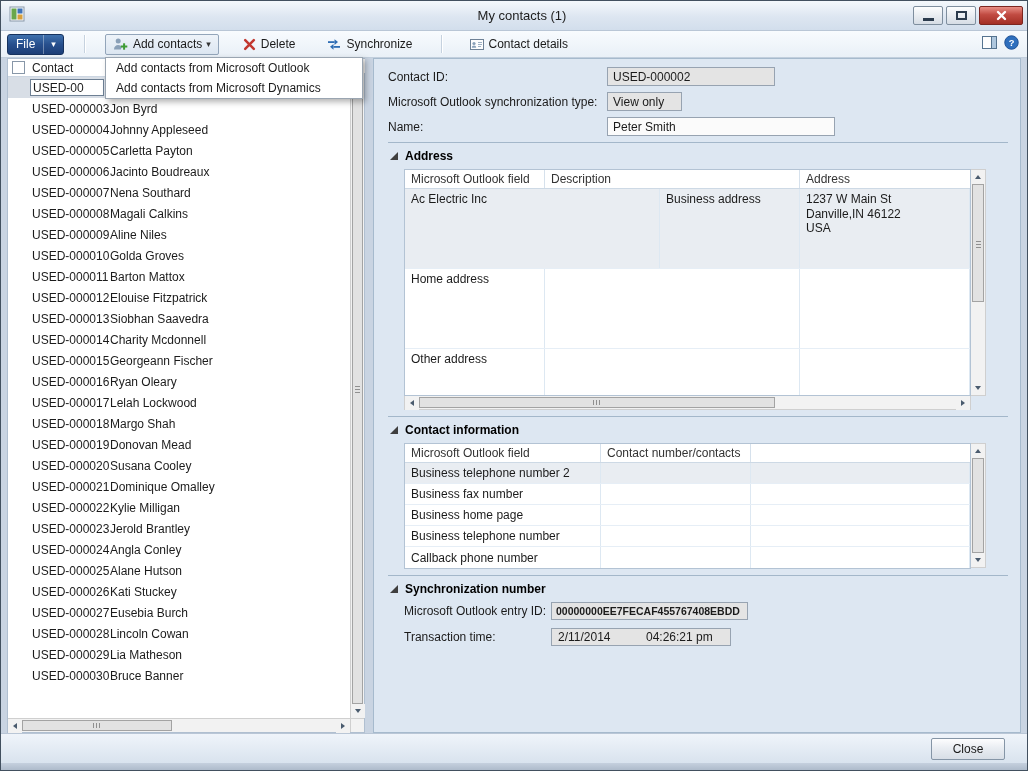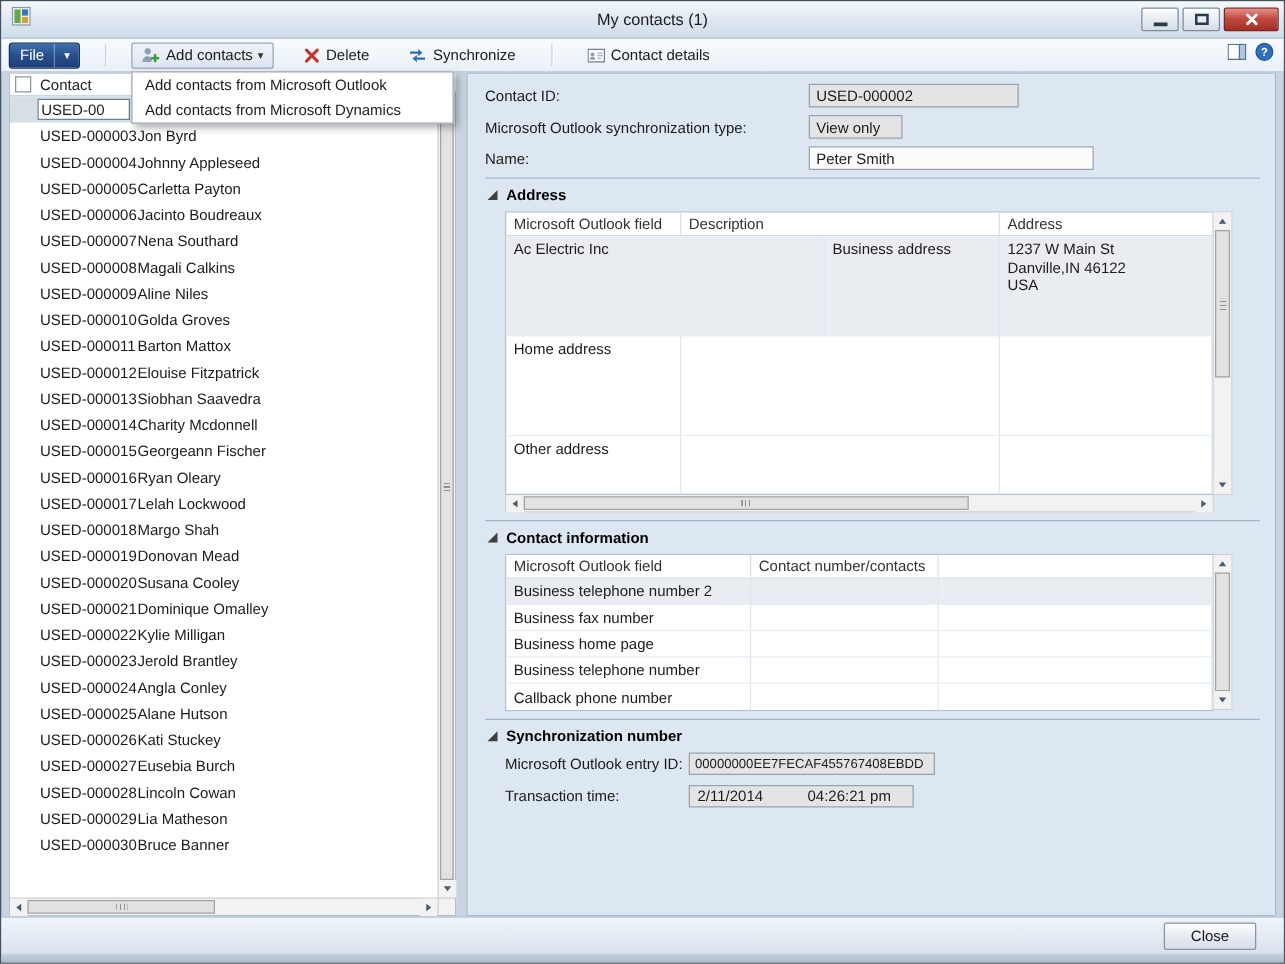--- a/index.html
+++ b/index.html
@@ -60,21 +60,21 @@
   .corner{background:#f2f2f2;border-left:1px solid #cfcfcf;border-top:1px solid #cfcfcf;}
   .grip-v{width:5px;height:9px;background:repeating-linear-gradient(0deg,#8f8f8f 0 1px,transparent 1px 3px);}
   .grip-h{width:9px;height:5px;background:repeating-linear-gradient(90deg,#8f8f8f 0 1px,transparent 1px 3px);}
   .t-up{width:0;height:0;border-left:3.5px solid transparent;border-right:3.5px solid transparent;border-bottom:4.5px solid #4a5b6e;}
   .t-down{width:0;height:0;border-left:3.5px solid transparent;border-right:3.5px solid transparent;border-top:4.5px solid #4a5b6e;}
   .t-left{width:0;height:0;border-top:3.5px solid transparent;border-bottom:3.5px solid transparent;border-right:4.5px solid #4a5b6e;}
   .t-right{width:0;height:0;border-top:3.5px solid transparent;border-bottom:3.5px solid transparent;border-left:4.5px solid #4a5b6e;}
   
   .right-panel{flex:1;background:#dde7f2;border:1px solid #a6bacd;padding:8px 12px 0 14px;
     overflow:hidden;font-size:12px;color:#1b1b1b;}
-  .f-row{display:flex;align-items:center;margin-bottom:6px;gap:40px;}
+  .f-row{display:flex;align-items:center;margin-bottom:6px;}
   .f-label{flex:0 0 219px;width:219px;}
   .vbox{height:19px;border:1px solid #97a3b1;background:#e4e4e4;display:flex;align-items:center;
     padding:0 5px;font-size:12px;color:#1b1b1b;}
   .vbox.white{background:#fbfbfb;}
   .w-contact{width:168px;} .w-name{width:228px;} .w-sync{width:75px;}
   .section{border-top:1px solid #a3b7ca;margin-top:6px;padding-top:5px;}
   .sec-h{display:flex;align-items:center;gap:7px;margin:1px 0 6px 2px;font-weight:bold;font-size:12px;color:#000;}
   .tri-sec{width:0;height:0;border-bottom:8px solid #3f3f3f;border-left:8px solid transparent;}
   
   .addr-outer{margin-left:16px;width:582px;display:flex;}
@@ -96,21 +96,21 @@
   .ci-grid{flex:1;border:1px solid #b3c3d4;background:#fff;}
   .ci-c1{width:196px;flex:0 0 196px;} .ci-c2{width:150px;flex:0 0 150px;} .ci-c3{flex:1;border-right:none;}
   .ci-row{display:flex;height:21px;border-bottom:1px solid #e6eef6;}
   .ci-row:first-of-type{background:#e9edf2;}
   .ci-row:last-of-type{border-bottom:none;}
   .ci-cell{padding:0 6px;border-right:1px solid #dde8f2;display:flex;align-items:center;font-size:12px;height:100%;}
   .ci-vscroll{flex:0 0 14px;height:125px;display:flex;flex-direction:column;background:#f2f2f2;border:1px solid #cfcfcf;border-left:none;}
   
   .s-row{display:flex;align-items:center;margin:0 0 8px 16px;}
   .s-label{flex:0 0 147px;width:147px;}
-  .entry-box{width:197px;height:18px;font-size:10.5px;padding:0 4px;}
+  .entry-box{width:197px;height:18px;font-size:10.5px;padding:0 4px;font-weight:bold;}
   .time-box{width:180px;height:18px;padding:0 6px;display:flex;align-items:center;}
   .time-date{width:88px;}
   .time-time{flex:1;}
   
   .footer{flex:0 0 30px;background:linear-gradient(#eff4fa,#d9e3ee);border-top:1px solid #b9c6d6;
     display:flex;align-items:center;justify-content:flex-end;padding-right:22px;}
   .close-btn{width:74px;height:22px;border:1px solid #8595a6;border-radius:2px;
     background:linear-gradient(#fdfdfe,#e9edf2 45%,#d8dee6);font-size:12px;color:#1a1a1a;
     display:flex;align-items:center;justify-content:center;}
   .bottom-frame{flex:0 0 7px;background:linear-gradient(#c5d0de,#aebbcb);}

